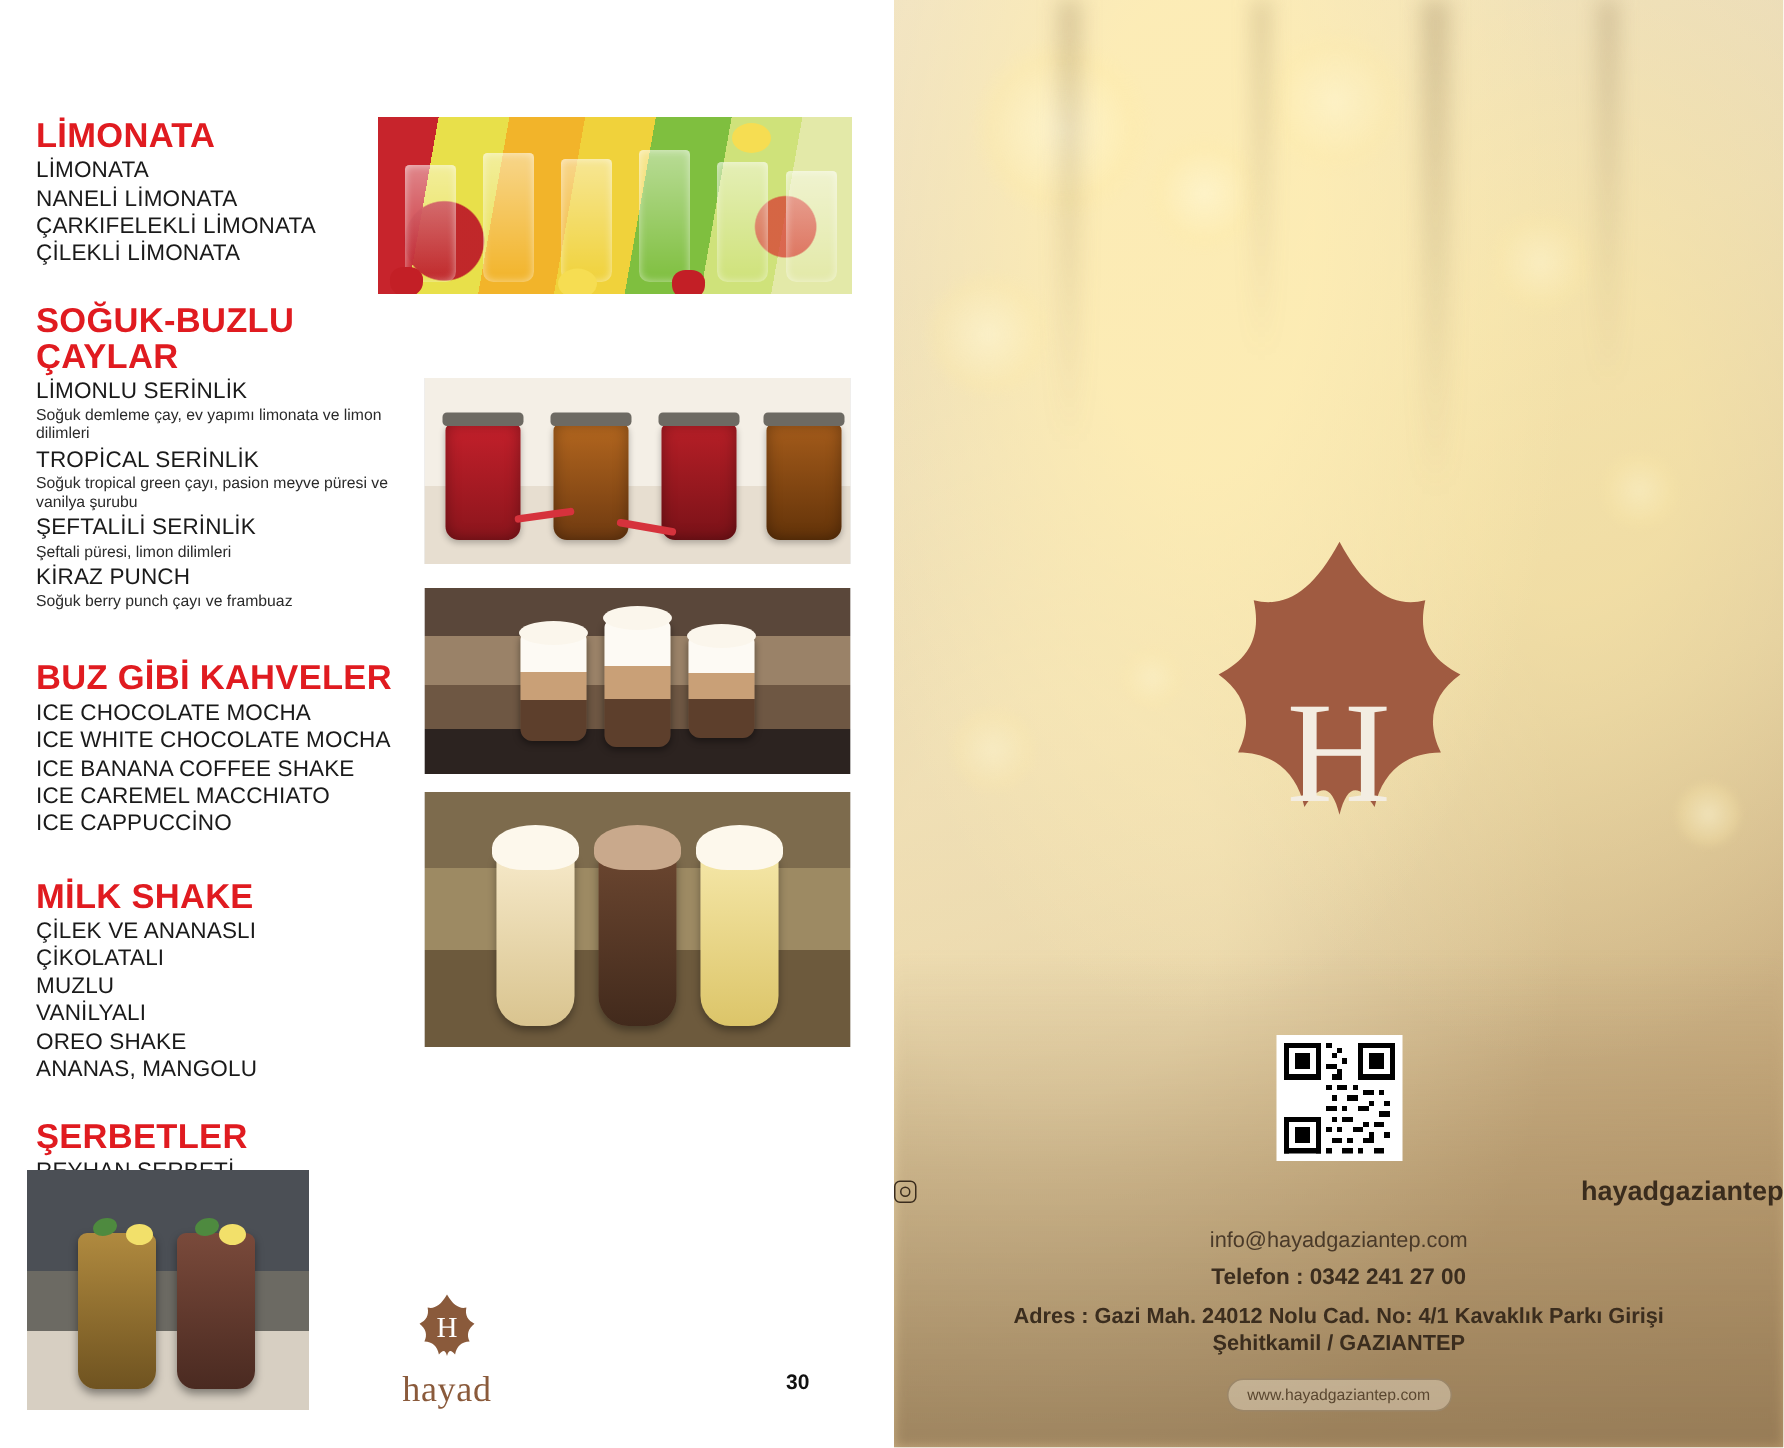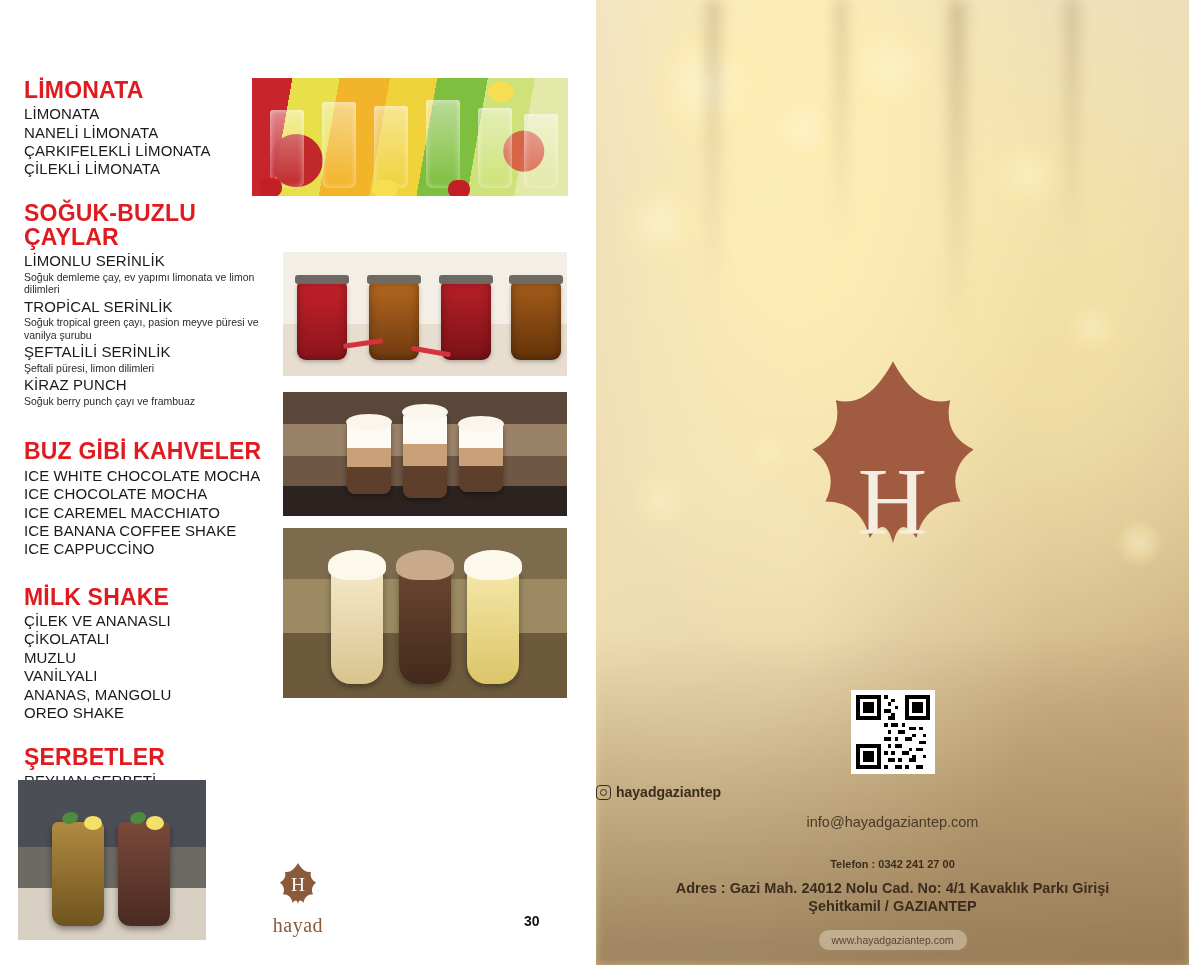--- a/index.html
+++ b/index.html
@@ -162,21 +162,21 @@
     position: absolute;
     left: 252px;
     top: 862px;
     width: 92px;
     text-align: center;
   }
   .logo-leaf-small { display: block; margin: 0 auto; }
   .logo-word {
     font-family: "Liberation Serif", serif;
     color: #8a5a3b;
-    font-size: 20px;
+    font-size: 24px;
     letter-spacing: 0.5px;
     margin-top: -4px;
   }
   .page-num {
     position: absolute;
     left: 524px;
     top: 913px;
     font-size: 14px;
     font-weight: bold;
     color: #111;
@@ -238,48 +238,48 @@
   }
   .qr {
     width: 74px; height: 74px;
     margin: 0 auto 10px auto;
     background: #ffffff;
     padding: 5px;
     box-sizing: content-box;
   }
   .qr svg { display: block; }
   .handle {
-    font-size: 14px;
+    font-size: 18px;
     font-weight: bold;
     color: #3a2c1d;
     display: flex;
     align-items: center;
-    justify-content: flex-start;
+    justify-content: space-between;
     gap: 5px;
   }
   .ig-icon {
     width: 13px; height: 13px;
     border: 1.6px solid #3a2c1d;
     border-radius: 4px;
     position: relative;
     display: inline-block;
   }
   .ig-icon:before {
     content: "";
     position: absolute; left: 3px; top: 3px; width: 5px; height: 5px;
     border: 1.4px solid #3a2c1d; border-radius: 50%;
   }
   .email {
     margin-top: 14px;
     font-size: 14.5px;
     color: #4a3a29;
   }
   .phone {
-    margin-top: 28px;
-    font-size: 11px;
+    margin-top: 8px;
+    font-size: 15px;
     color: #3b2d1e;
     font-weight: bold;
   }
   .address {
     margin-top: 9px;
     font-size: 14.5px;
     color: #3b2d1e;
     font-weight: bold;
     line-height: 1.25;
   }
@@ -318,35 +318,35 @@
         <div class="item">TROPİCAL SERİNLİK</div>
         <div class="item-desc">Soğuk tropical green çayı, pasion meyve püresi ve vanilya şurubu</div>
         <div class="item">ŞEFTALİLİ SERİNLİK</div>
         <div class="item-desc">Şeftali püresi, limon dilimleri</div>
         <div class="item">KİRAZ PUNCH</div>
         <div class="item-desc">Soğuk berry punch çayı ve frambuaz</div>
       </div>
 
       <div class="section" style="margin-top:32px;">
         <div class="section-title">BUZ GİBİ KAHVELER</div>
+        <div class="item">ICE CHOCOLATE MOCHA</div>
         <div class="item">ICE WHITE CHOCOLATE MOCHA</div>
-        <div class="item">ICE CHOCOLATE MOCHA</div>
+        <div class="item">ICE BANANA COFFEE SHAKE</div>
         <div class="item">ICE CAREMEL MACCHIATO</div>
-        <div class="item">ICE BANANA COFFEE SHAKE</div>
         <div class="item">ICE CAPPUCCİNO</div>
       </div>
 
       <div class="section" style="margin-top:26px;">
         <div class="section-title">MİLK SHAKE</div>
         <div class="item">ÇİLEK VE ANANASLI</div>
         <div class="item">ÇİKOLATALI</div>
         <div class="item">MUZLU</div>
         <div class="item">VANİLYALI</div>
+        <div class="item">OREO SHAKE</div>
         <div class="item">ANANAS, MANGOLU</div>
-        <div class="item">OREO SHAKE</div>
       </div>
 
       <div class="section" style="margin-top:22px;">
         <div class="section-title">ŞERBETLER</div>
         <div class="item">REYHAN ŞERBETİ</div>
         <div class="item">HASPİR ŞERBETİ</div>
       </div>
 
     </div>
 

